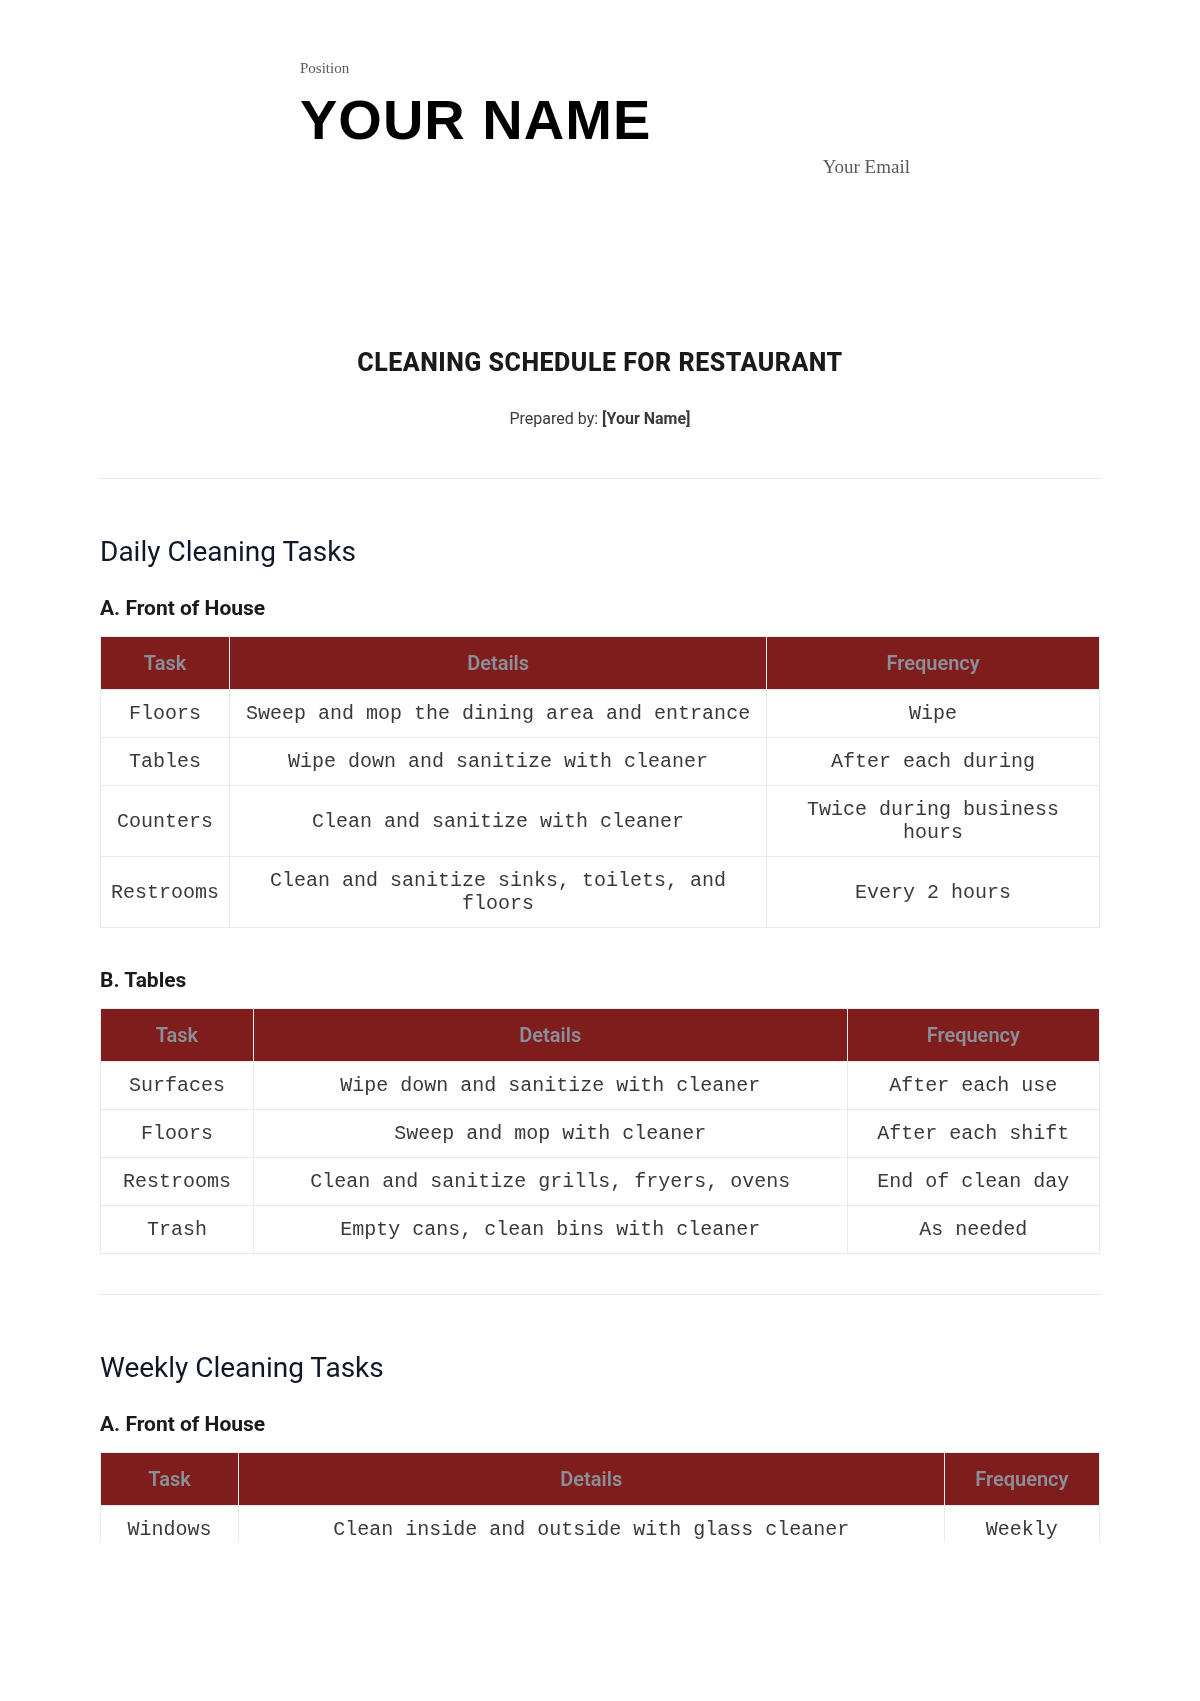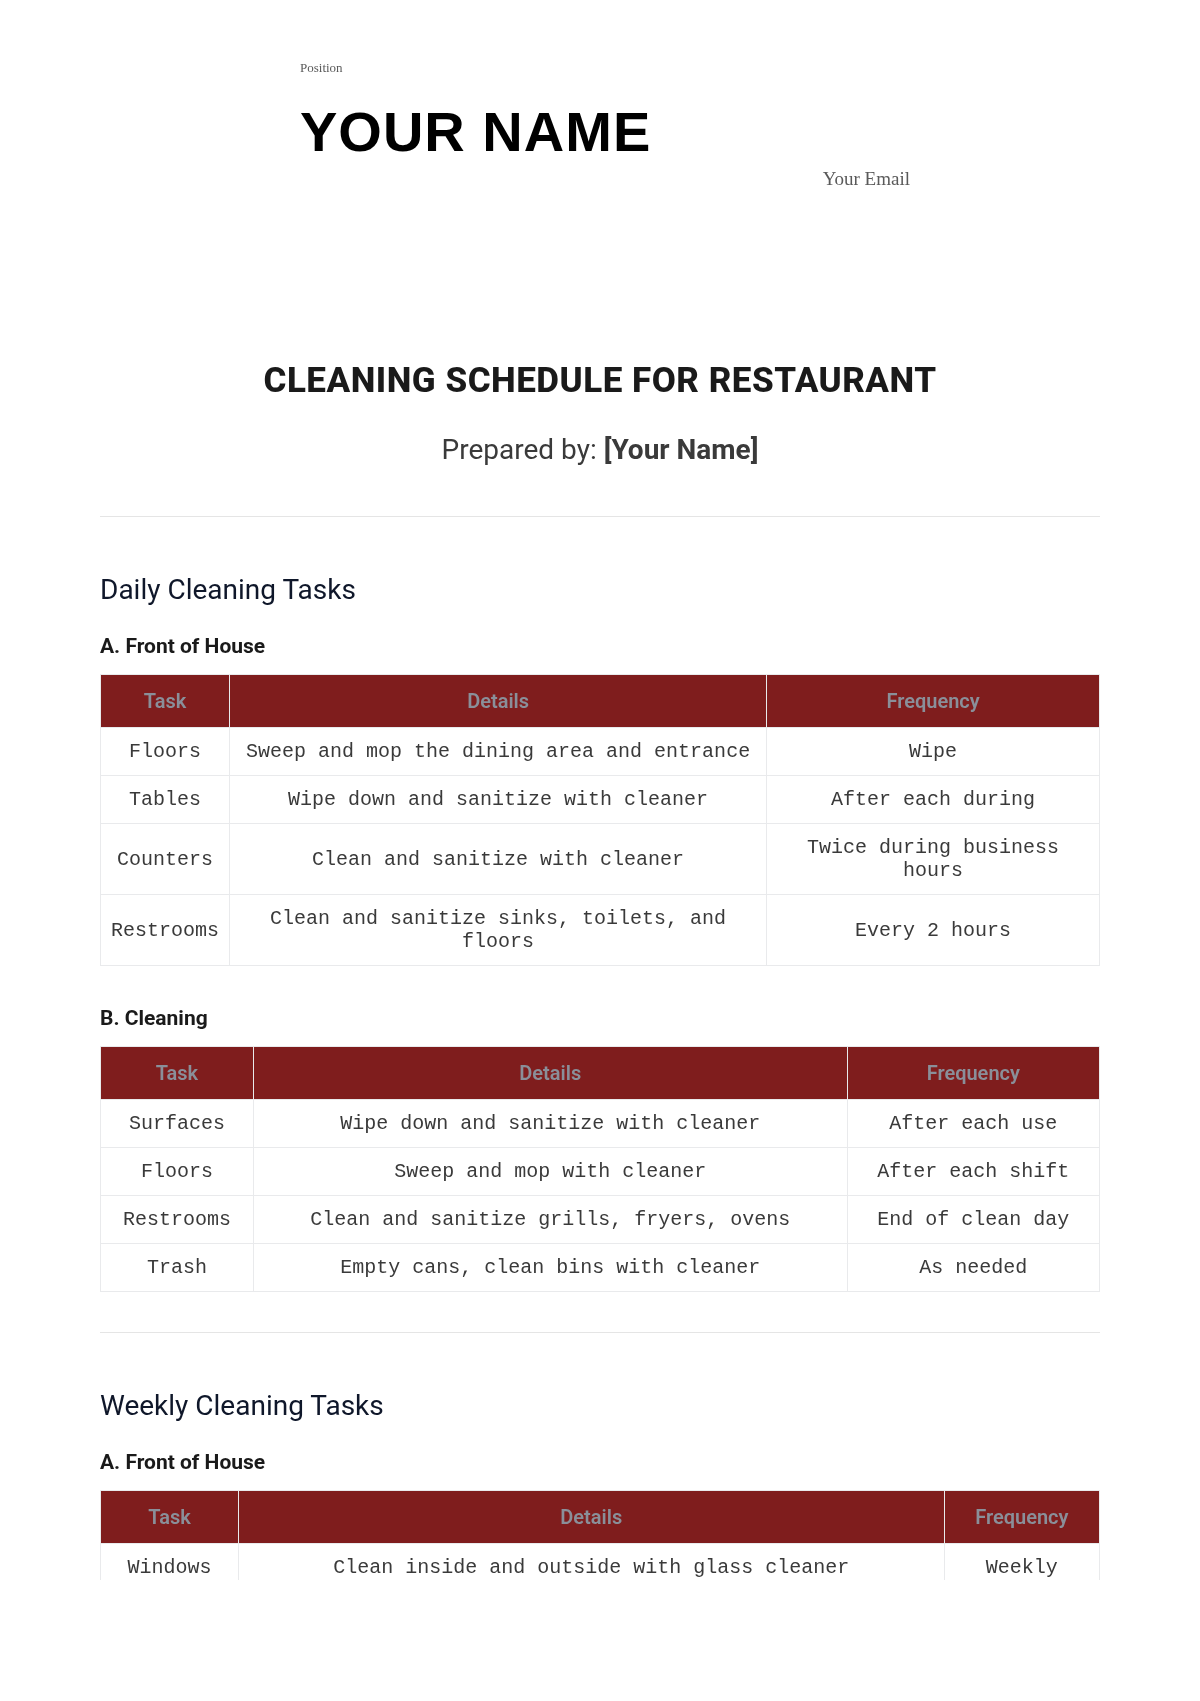--- a/index.html
+++ b/index.html
@@ -12,50 +12,50 @@
   }
   .page {
     padding: 60px 100px 0 100px;
   }
   .header-block {
     margin-left: 200px;
     margin-bottom: 170px;
   }
   .position-label {
     font-family: Georgia, "Times New Roman", serif;
-    font-size: 13px;
+    font-size: 15px;
     color: #5a5a5a;
-    margin-bottom: 23px;
+    margin-bottom: 10px;
   }
   .name-title {
     font-family: -apple-system, BlinkMacSystemFont, "Segoe UI", Arial, sans-serif;
     font-size: 56px;
     font-weight: 700;
     letter-spacing: 1px;
     color: #000;
   }
   .email-label {
     font-family: Georgia, "Times New Roman", serif;
     font-size: 19px;
     color: #5a5a5a;
     text-align: right;
     margin-top: 4px;
     padding-right: 190px;
   }
   .doc-title {
     text-align: center;
-    font-size: 35px;
+    font-size: 25px;
     font-weight: 800;
     letter-spacing: 0.5px;
     color: #1a1a1a;
     margin-bottom: 32px;
   }
   .prepared-by {
     text-align: center;
-    font-size: 28px;
+    font-size: 16px;
     color: #3a3a3a;
     margin-bottom: 50px;
   }
   .prepared-by .label { font-weight: 400; }
   .prepared-by .value { font-weight: 700; }
   hr.divider {
     border: none;
     border-top: 1px solid #e5e5e5;
     margin: 0 0 56px 0;
   }
@@ -144,21 +144,21 @@
         <td>Twice during business hours</td>
       </tr>
       <tr>
         <td>Restrooms</td>
         <td>Clean and sanitize sinks, toilets, and floors</td>
         <td>Every 2 hours</td>
       </tr>
     </tbody>
   </table>
 
-  <h3 class="subsection-heading">B. Cleaning</h3>
+  <h3 class="subsection-heading">B. Tables</h3>
   <table class="sched">
     <thead>
       <tr>
         <th>Task</th>
         <th>Details</th>
         <th>Frequency</th>
       </tr>
     </thead>
     <tbody>
       <tr>

